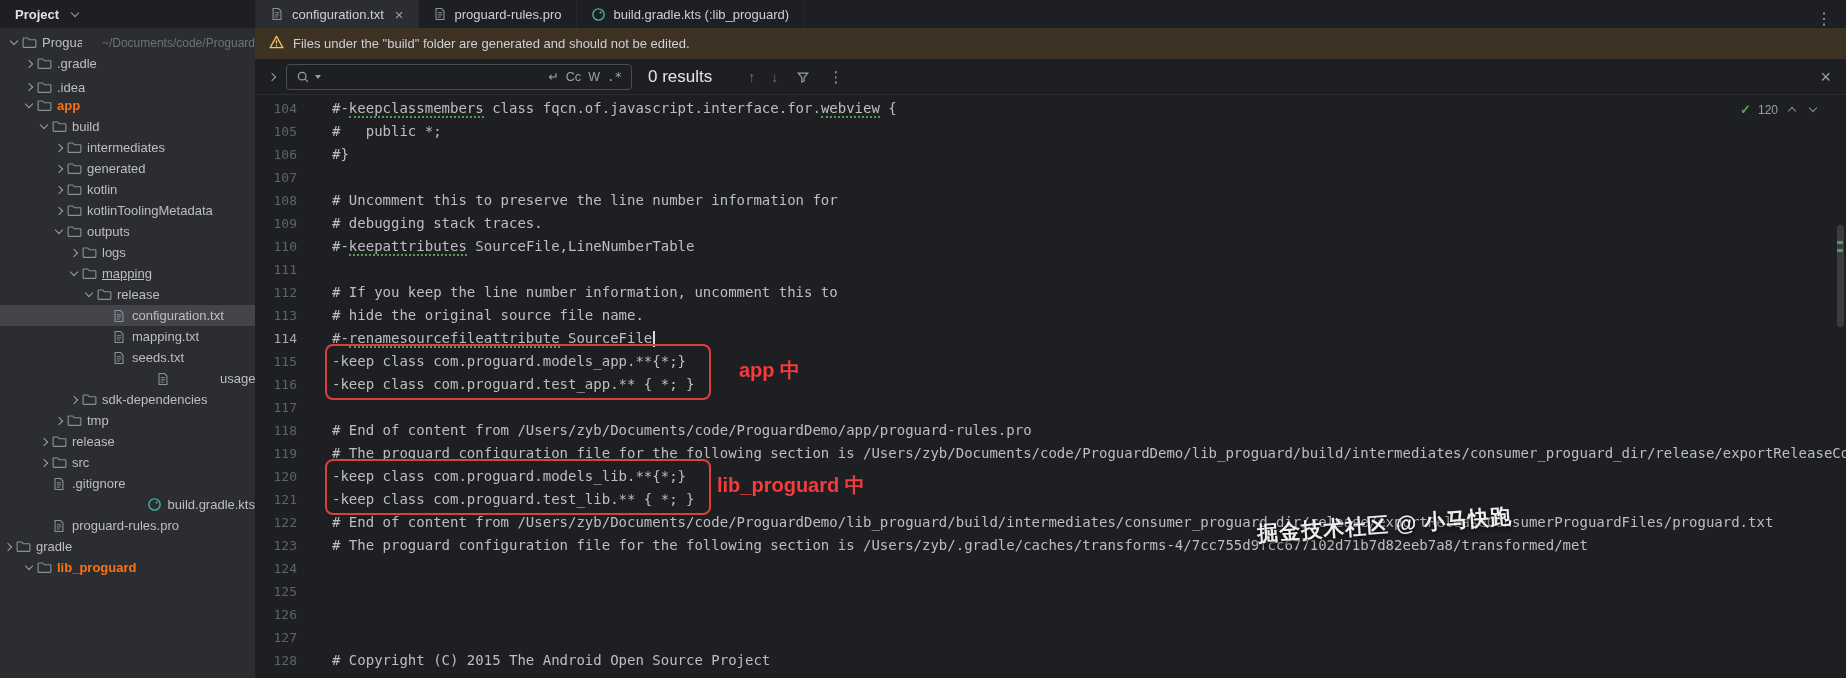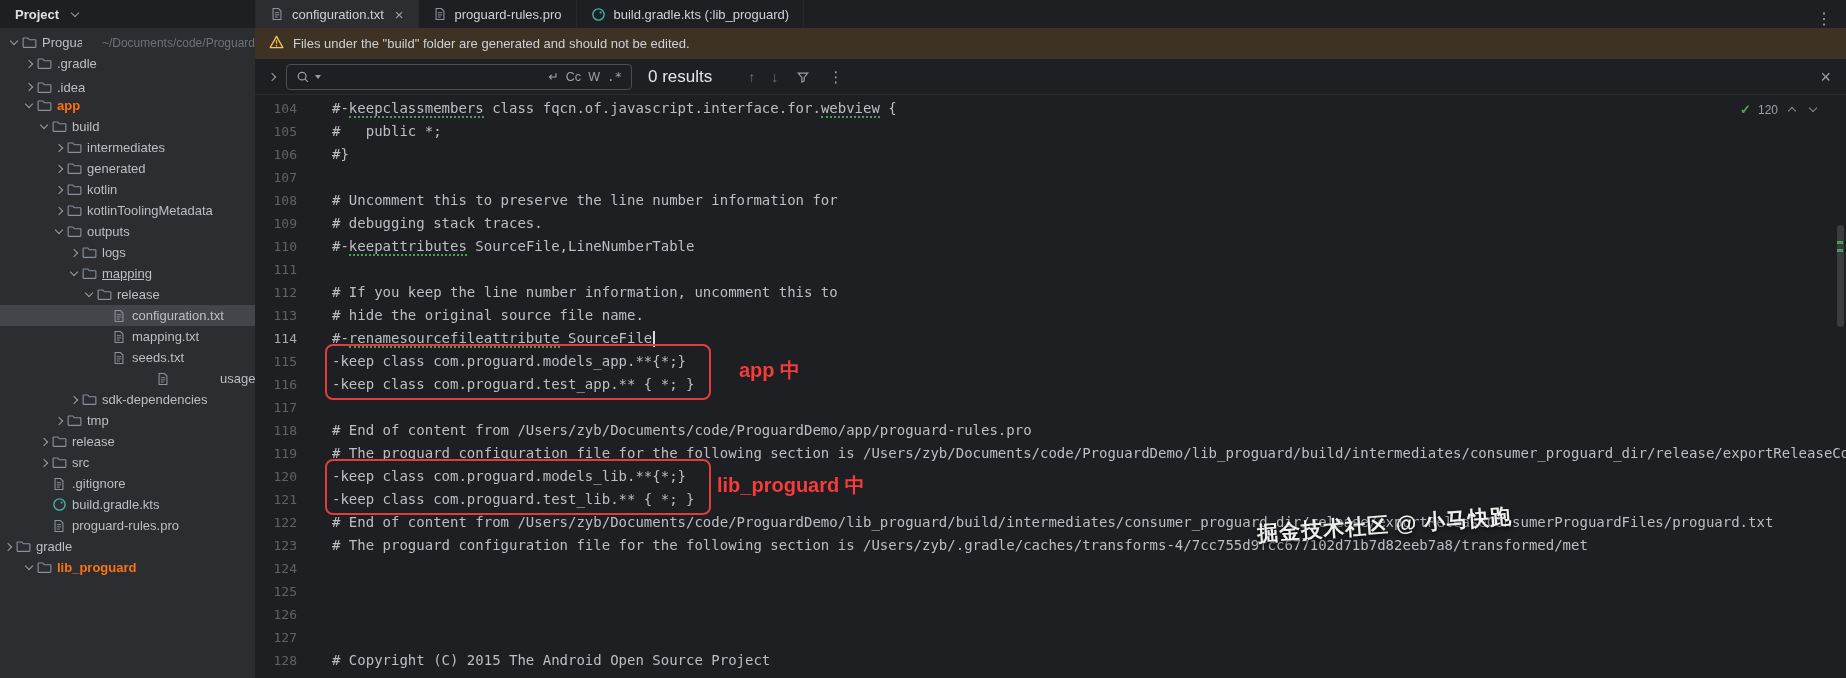--- a/index.html
+++ b/index.html
@@ -328,21 +328,21 @@
           <div class="tree-row" style="padding-left: 36px;">
             <span class="chev none"></span>
             <span class="node-icon">
               <svg viewBox="0 0 16 16" width="14" height="14">
                 <path d="M3.5 1.8h6.2l2.8 2.8v9.6H3.5Z" fill="none" stroke="#8c939e" stroke-width="1.2"></path>
                 <path d="M5.5 6.5h5M5.5 9h5M5.5 11.5h3.4" stroke="#8c939e" stroke-width="1.05" fill="none"></path>
               </svg>
             </span>
             <span class="tree-label">.gitignore</span>
           </div>
-          <div class="tree-row" style="padding-left: 36px;">
+          <div class="tree-row" style="padding-left: 48px; justify-content: flex-end;">
             <span class="chev none"></span>
             <span class="node-icon">
               <svg viewBox="0 0 16 16" width="15" height="15">
                 <circle cx="8" cy="8" r="6" fill="none" stroke="#42b3a4" stroke-width="1.5"></circle>
                 <circle cx="10.2" cy="5.9" r="1.15" fill="#42b3a4"></circle>
               </svg>
             </span>
             <span class="tree-label">build.gradle.kts</span>
           </div>
           <div class="tree-row" style="padding-left: 36px;">

